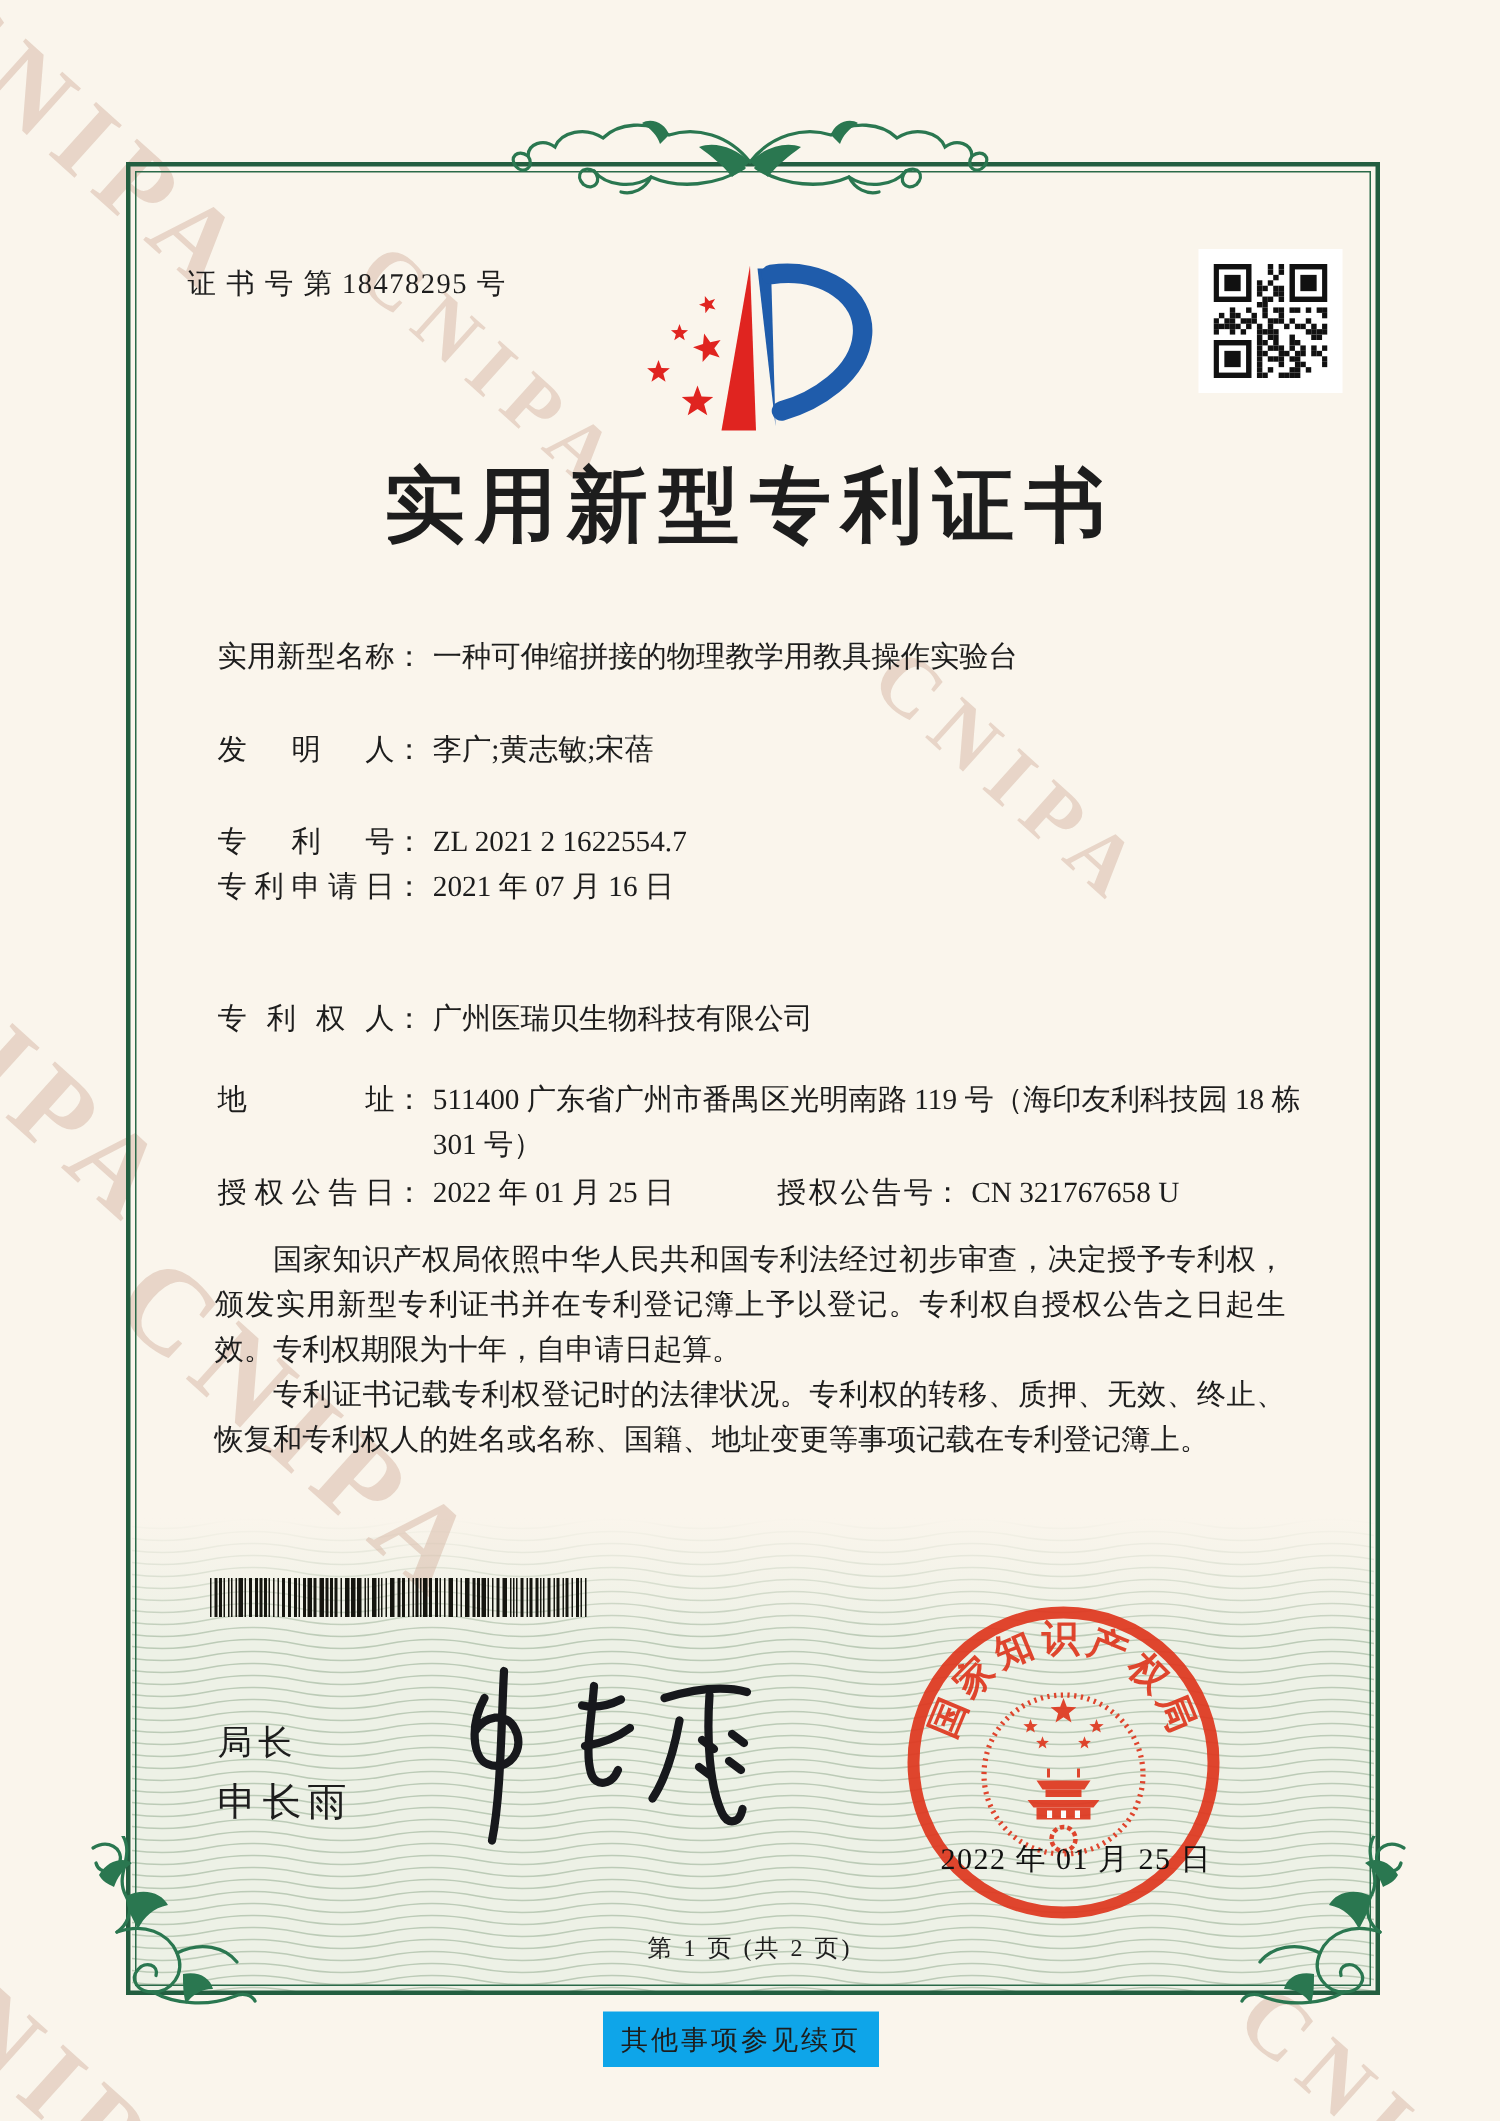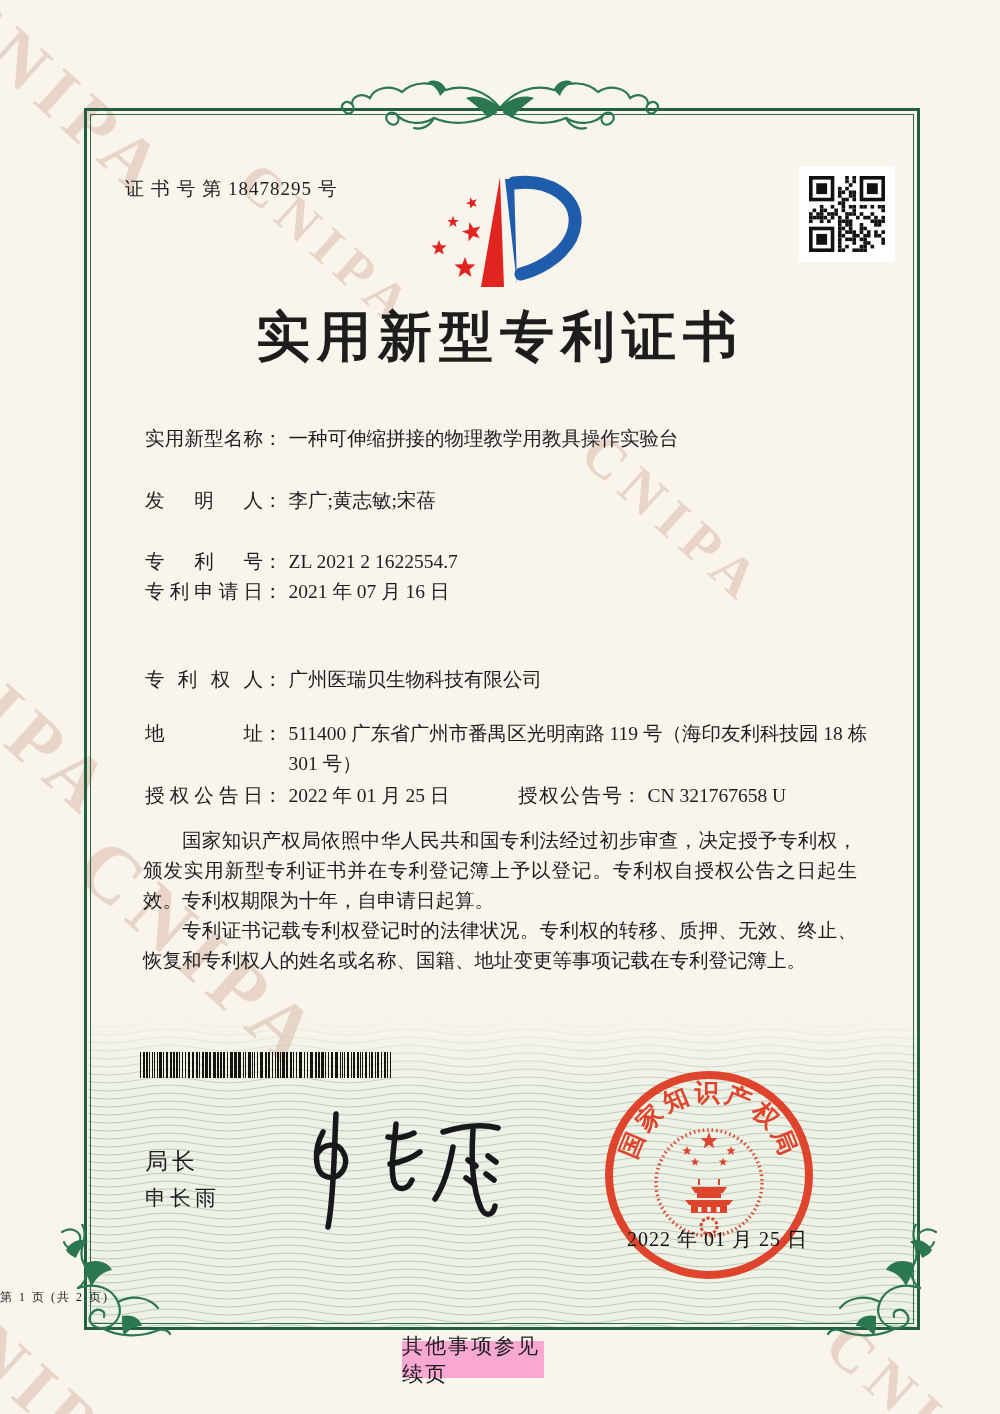--- a/index.html
+++ b/index.html
@@ -40,28 +40,28 @@
   .flabel2{display:inline-block;width:104px;text-align:justify;text-align-last:justify;vertical-align:top;}
 
   
   .paras{position:absolute;left:143px;top:826px;width:714px;font-size:19.5px;line-height:30px;
          text-align:justify;z-index:4;}
   .paras p{margin:0;text-indent:2em;}
 
   
   .barcode{position:absolute;left:140px;top:1052px;z-index:4;}
   .sig-title{position:absolute;left:145px;top:1146px;font-size:23px;letter-spacing:4px;z-index:4;}
-  .sig-name{position:absolute;left:145px;top:1184px;font-size:21px;letter-spacing:4px;z-index:4;}
+  .sig-name{position:absolute;left:145px;top:1184px;font-size:26px;letter-spacing:4px;z-index:4;}
   .sig-hand{position:absolute;left:268px;top:1102px;z-index:4;}
   .seal{position:absolute;left:597px;top:1063px;z-index:4;opacity:.93;}
   .seal-date{position:absolute;left:627px;top:1226px;font-size:20px;letter-spacing:1px;z-index:5;color:#111;}
-  .pageinfo{position:absolute;left:0;right:0;top:1289px;text-align:left;font-size:12px;
+  .pageinfo{position:absolute;left:0;right:0;top:1289px;text-align:center;font-size:16px;
             letter-spacing:2px;z-index:4;}
-  .note{position:absolute;left:402px;top:1341px;width:142px;height:37px;background:#f9a8d4;
-        display:flex;align-items:center;justify-content:center;font-size:21px;letter-spacing:2px;z-index:4;}
+  .note{position:absolute;left:402px;top:1341px;width:184px;height:37px;background:#0ea5e9;
+        display:flex;align-items:center;justify-content:center;font-size:18px;letter-spacing:2px;z-index:4;}
 </style>
 </head>
 <body>
 
 <div class="page">
 
   <div class="wm" style="left:-18px;top:-30px;font-size:72px;">CNIPA</div>
   <div class="wm" style="left:268px;top:150px;font-size:54px;">CNIPA</div>
   <div class="wm" style="left:612px;top:420px;font-size:56px;">CNIPA</div>
   <div class="wm" style="left:-78px;top:580px;font-size:76px;">CNIPA</div>

